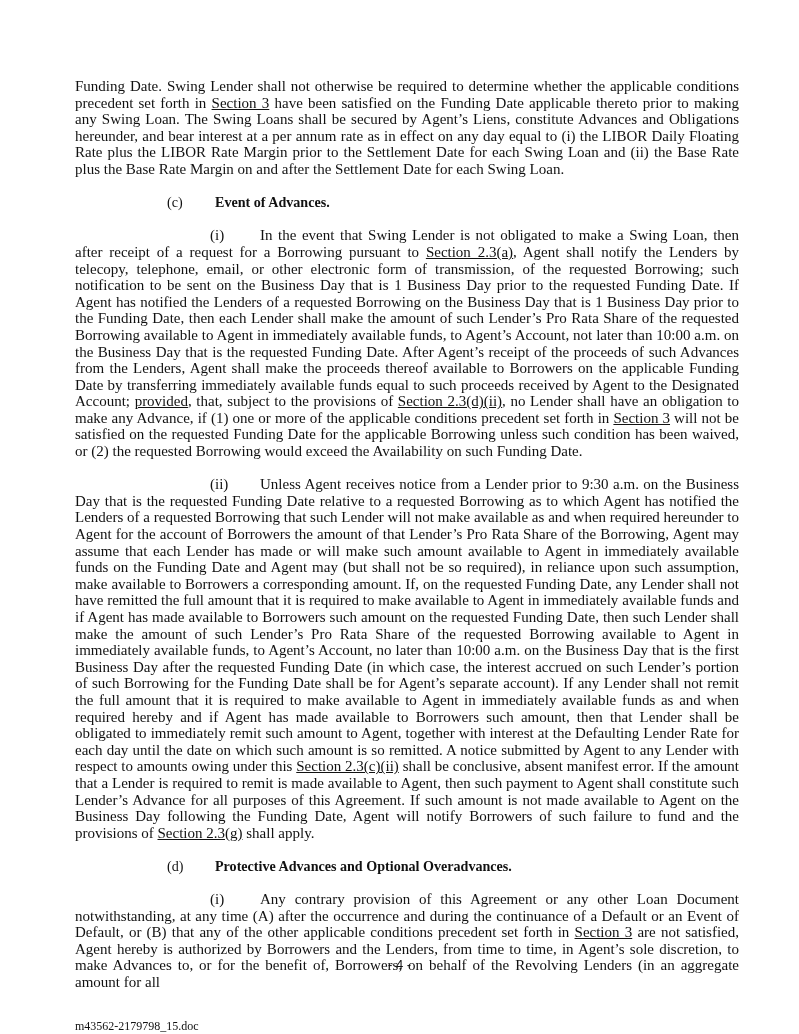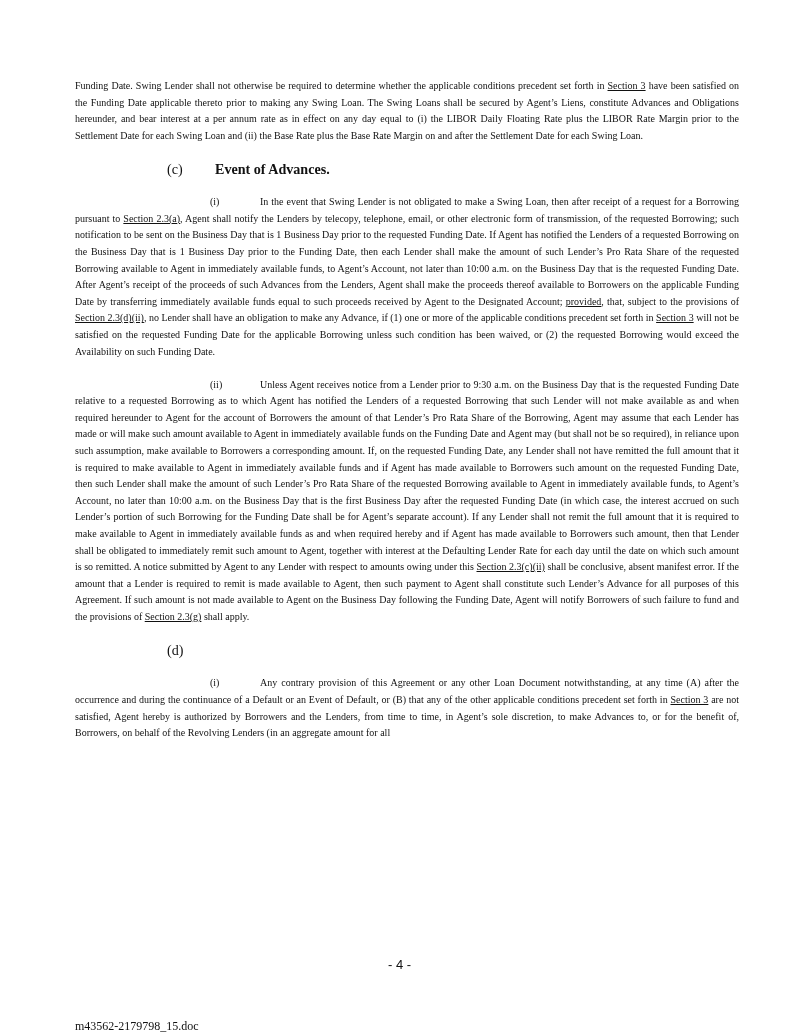--- a/index.html
+++ b/index.html
@@ -1,19 +1,19 @@
 <!DOCTYPE html>
 <html><head>
 <meta charset="utf-8">
 <style>
   html, body { margin: 0; padding: 0; background: #ffffff; }
   body { width: 799px; height: 1034px; position: relative; overflow: hidden;
          font-family: "Liberation Serif", "DejaVu Serif", serif; color: #111; }
   .page { position: absolute; left: 75px; top: 78px; width: 664px; }
-  p { margin: 0; font-size: 10px; line-height: 16.6px; text-align: justify; }
+  p { margin: 0; font-size: 15px; line-height: 16.6px; text-align: justify; }
   .gap { height: 16.6px; }
   .heading { display: flex; font-size: 14.1px; line-height: 16.6px; }
   .heading .num { margin-left: 92px; width: 48px; }
   .heading .title { font-weight: bold; }
   .indent-i { padding-left: 0; text-indent: 135px; }
   .sub-num { display: inline-block; width: 50px; text-indent: 0; }
   u { text-decoration: underline; }
   .page-num { position: absolute; top: 957px; left: 0; width: 799px; text-align: center;
               font-size: 13px; font-family: "Liberation Sans", sans-serif; }
   .doc-id { position: absolute; top: 1019px; left: 75px; font-size: 12px; }
@@ -37,20 +37,21 @@
   <p class="indent-i"><span class="sub-num">(i)</span><span>In the event that Swing Lender is not obligated to make a Swing Loan, then after receipt of a request for a Borrowing pursuant to </span><u>Section 2.3(a)</u><span>, Agent shall notify the Lenders by telecopy, telephone, email, or other electronic form of transmission, of the requested Borrowing; such notification to be sent on the Business Day that is 1 Business Day prior to the requested Funding Date.  If Agent has notified the Lenders of a requested Borrowing on the Business Day that is 1 Business Day prior to the Funding Date, then each Lender shall make the amount of such Lender’s Pro Rata Share of the requested Borrowing available to Agent in immediately available funds, to Agent’s Account, not later than 10:00 a.m. on the Business Day that is the requested Funding Date.  After Agent’s receipt of the proceeds of such Advances from the Lenders, Agent shall make the proceeds thereof available to Borrowers on the applicable Funding Date by transferring immediately available funds equal to such proceeds received by Agent to the Designated Account; </span><u>provided</u><span>, that, subject to the provisions of </span><u>Section 2.3(d)(ii)</u><span>, no Lender shall have an obligation to make any Advance, if (1) one or more of the applicable conditions precedent set forth in </span><u>Section 3</u><span> will not be satisfied on the requested Funding Date for the applicable Borrowing unless such condition has been waived, or (2) the requested Borrowing would exceed the Availability on such Funding Date.</span></p>
 
   <div class="gap"></div>
 
   <p class="indent-i"><span class="sub-num">(ii)</span><span>Unless Agent receives notice from a Lender prior to 9:30 a.m. on the Business Day that is the requested Funding Date relative to a requested Borrowing as to which Agent has notified the Lenders of a requested Borrowing that such Lender will not make available as and when required hereunder to Agent for the account of Borrowers the amount of that Lender’s Pro Rata Share of the Borrowing, Agent may assume that each Lender has made or will make such amount available to Agent in immediately available funds on the Funding Date and Agent may (but shall not be so required), in reliance upon such assumption, make available to Borrowers a corresponding amount.  If, on the requested Funding Date, any Lender shall not have remitted the full amount that it is required to make available to Agent in immediately available funds and if Agent has made available to Borrowers such amount on the requested Funding Date, then such Lender shall make the amount of such Lender’s Pro Rata Share of the requested Borrowing available to Agent in immediately available funds, to Agent’s Account, no later than 10:00 a.m. on the Business Day that is the first Business Day after the requested Funding Date (in which case, the interest accrued on such Lender’s portion of such Borrowing for the Funding Date shall be for Agent’s separate account).  If any Lender shall not remit the full amount that it is required to make available to Agent in immediately available funds as and when required hereby and if Agent has made available to Borrowers such amount, then that Lender shall be obligated to immediately remit such amount to Agent, together with interest at the Defaulting Lender Rate for each day until the date on which such amount is so remitted.  A notice submitted by Agent to any Lender with respect to amounts owing under this </span><u>Section 2.3(c)(ii)</u><span> shall be conclusive, absent manifest error.  If the amount that a Lender is required to remit is made available to Agent, then such payment to Agent shall constitute such Lender’s Advance for all purposes of this Agreement.  If such amount is not made available to Agent on the Business Day following the Funding Date, Agent will notify Borrowers of such failure to fund and the provisions of </span><u>Section 2.3(g)</u><span> shall apply.</span></p>
 
   <div class="gap"></div>
 
   <div class="heading">
     <span class="num">(d)</span>
+    <span class="title">Protective Advances and Optional Overadvances.</span>
   </div>
 
   <div class="gap"></div>
 
   <p class="indent-i"><span class="sub-num">(i)</span><span>Any contrary provision of this Agreement or any other Loan Document notwithstanding, at any time (A) after the occurrence and during the continuance of a Default or an Event of Default, or (B) that any of the other applicable conditions precedent set forth in </span><u>Section 3</u><span> are not satisfied, Agent hereby is authorized by Borrowers and the Lenders, from time to time, in Agent’s sole discretion, to make Advances to, or for the benefit of, Borrowers, on behalf of the Revolving Lenders (in an aggregate amount for all</span></p>
 
 </div>
 
 <div class="page-num">- 4 -</div>
 <div class="doc-id">m43562-2179798_15.doc</div>

